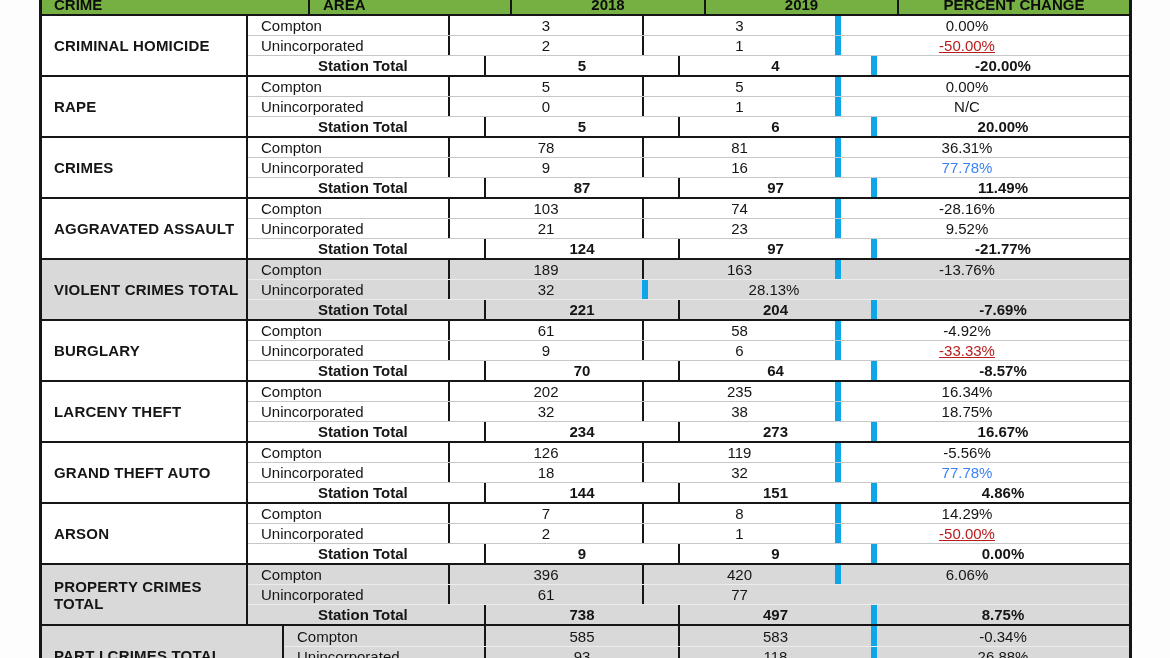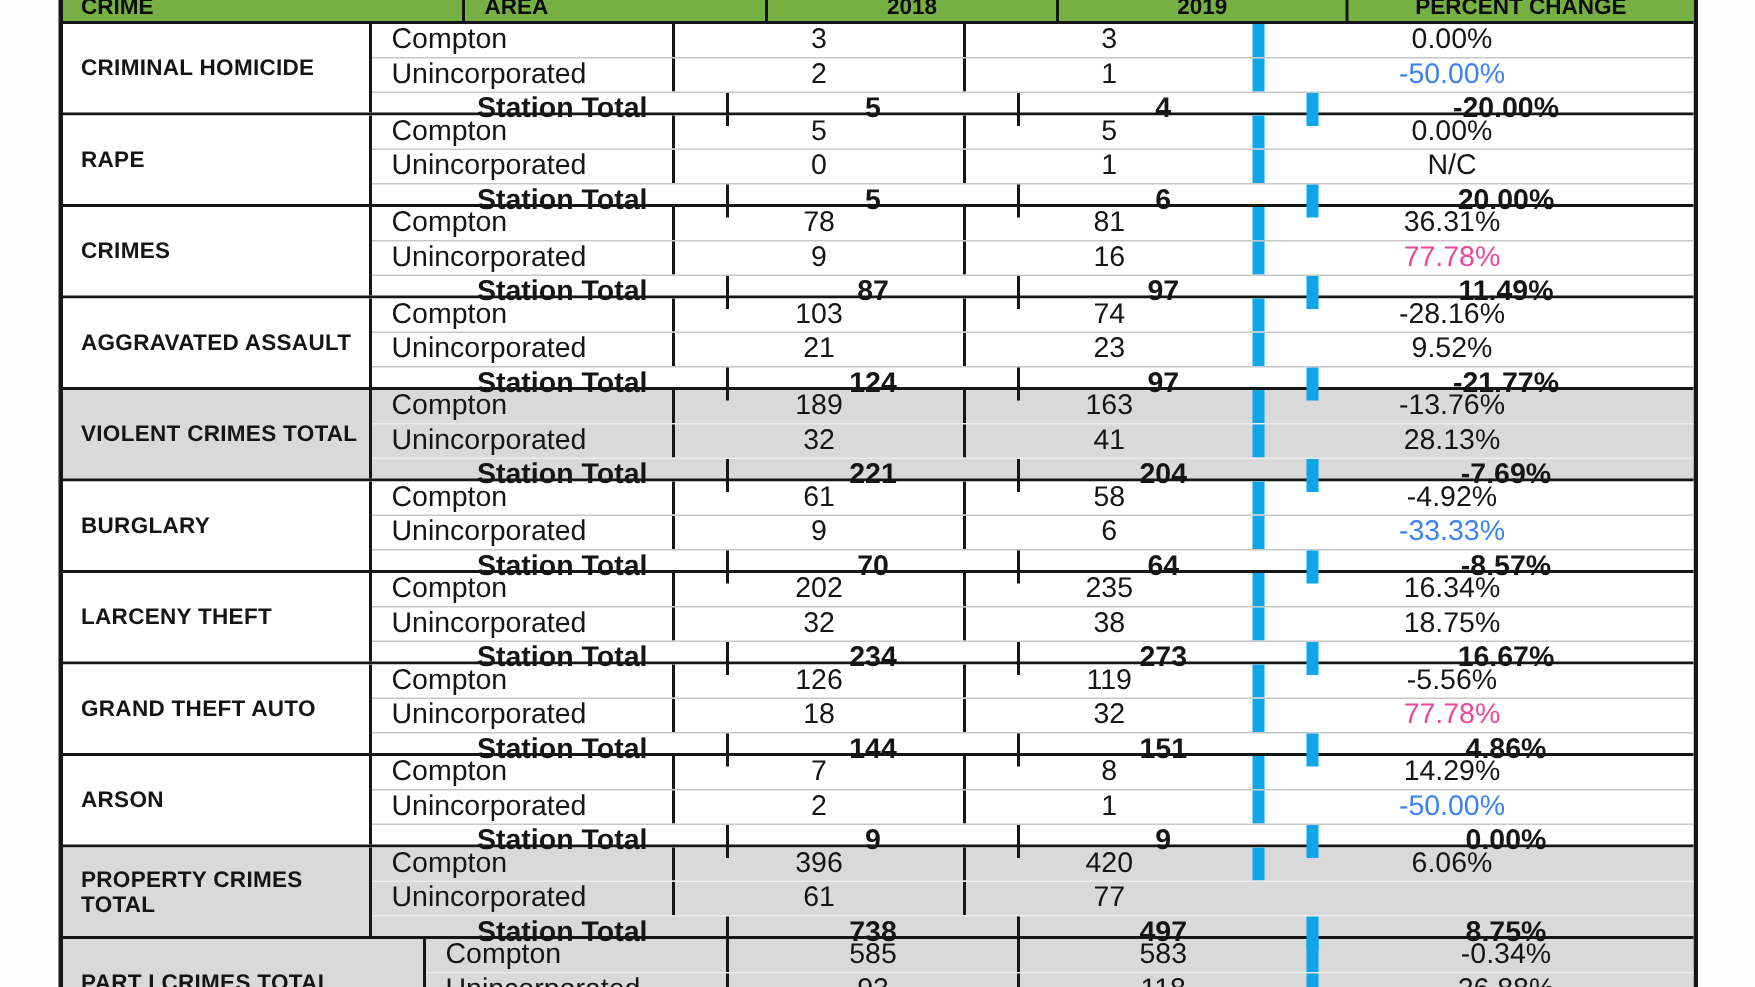--- a/index.html
+++ b/index.html
@@ -20,31 +20,31 @@
   .h-num2  { width:193px; border-left:2px solid #161616; align-self:stretch; display:flex; align-items:center; justify-content:center; }
   .h-pct   { width:232px; border-left:2px solid #161616; align-self:stretch; display:flex; align-items:center; justify-content:center; }
 
   
   .group { display:flex; height:61px; border-bottom:2px solid #161616; background:#ffffff; }
   .group.hl { background:#d9d9d9; }
   .group-crime { width:268px; border-right:2px solid #161616;
                  display:flex; align-items:center; padding-left:12px;
                  font-weight:bold; font-size:15px; letter-spacing:.2px; }
   .group-rows { flex:1; display:flex; flex-direction:column; }
-  .row { display:flex; flex:1; align-items:center; font-size:19px; }
+  .row { display:flex; flex:1; align-items:center; font-size:15px; }
   .row + .row { border-top:1px solid #c7c7c7; }
   .group.hl .row + .row { border-top-color:#ececec; }
   .row.total { font-weight:bold;padding-left:36px; }
   .c-area { width:200px; padding-left:13px; align-self:stretch; display:flex; align-items:center; }
   .row.total .c-area { padding-left:34px; }
   .c-num  { width:194px; border-left:2px solid #161616; align-self:stretch; display:flex; align-items:center; justify-content:center; }
   .c-num2 { width:193px; border-left:2px solid #161616; align-self:stretch; display:flex; align-items:center; justify-content:center; }
-  .c-pct  { width:258px; border-left:8px solid #0ea5e9; align-self:stretch; display:flex; align-items:center; justify-content:center; }
-  .pct-green { color:#3b82f6; }
-  .pct-red   { color:#ec4899; }
+  .c-pct  { width:258px; border-left:6px solid #0ea5e9; align-self:stretch; display:flex; align-items:center; justify-content:center; }
+  .pct-green { color:#b91c1c;text-decoration:underline; }
+  .pct-red   { color:#3b82f6; }
 
   
   .group-last { height:61px; border-bottom:2px solid #161616; }
   .group-last .group-rows .row { flex:0 0 20.3px; }
 </style>
 </head>
 <body>
 
 <div class="stage">
   <div class="table">
@@ -158,21 +158,20 @@
       <div class="group-rows">
         <div class="row">
           <div class="c-area">Compton</div>
           <div class="c-num">189</div>
           <div class="c-num2">163</div>
           <div class="c-pct">-13.76%</div>
         </div>
         <div class="row">
           <div class="c-area">Unincorporated</div>
           <div class="c-num">32</div>
-          <div class="c-num2">41</div>
           <div class="c-pct">28.13%</div>
         </div>
         <div class="row total">
           <div class="c-area">Station Total</div>
           <div class="c-num">221</div>
           <div class="c-num2">204</div>
           <div class="c-pct">-7.69%</div>
         </div>
       </div>
     </div>

